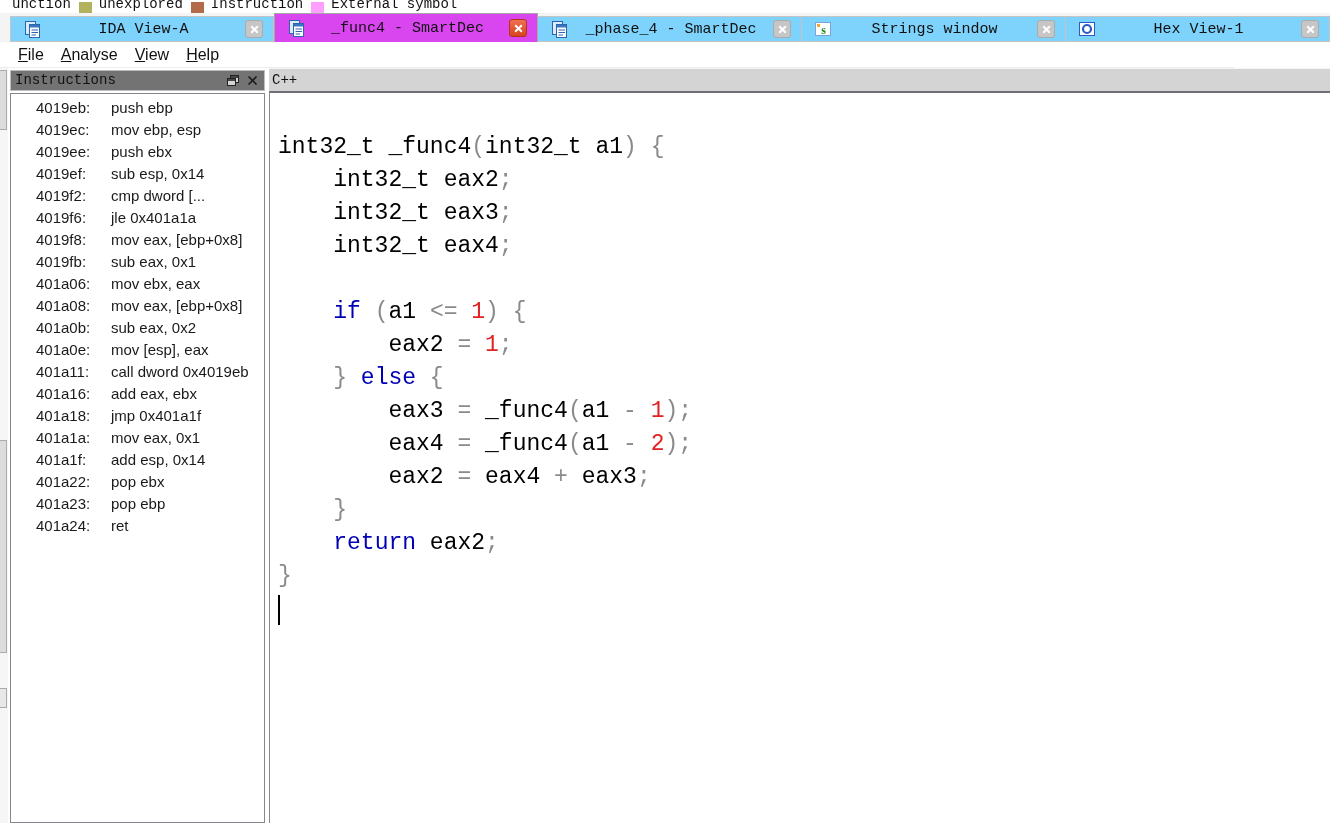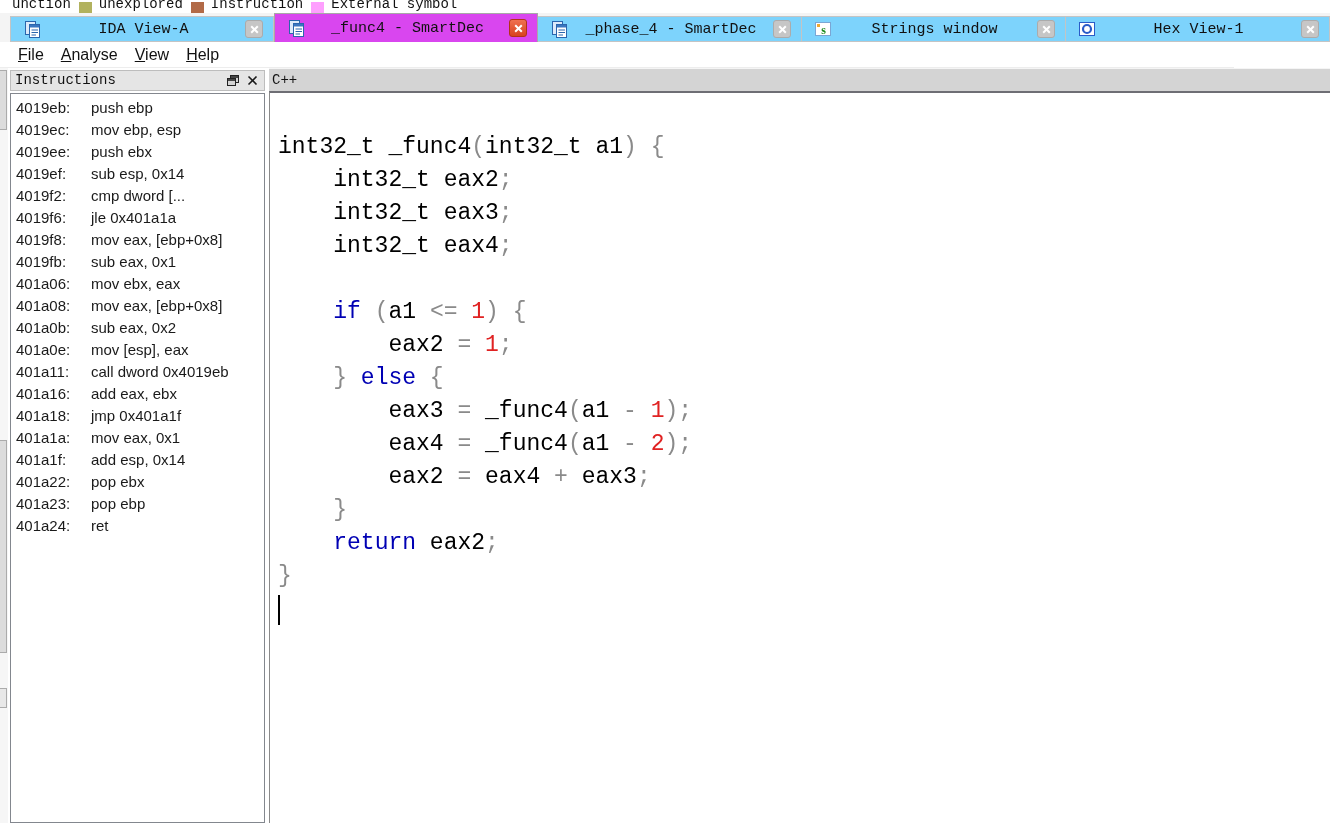--- a/index.html
+++ b/index.html
@@ -57,35 +57,35 @@
   .menu-item u{text-decoration:underline;}
   
   .left-strip{
     position:absolute;left:0;top:68px;width:8px;height:755px;background:#f6f6f6;
   }
   .strip-seg{position:absolute;left:0;width:7px;box-sizing:border-box;
     background:#dcdcdc;border:1px solid #ababab;border-left:none;}
   
   .instructions-panel{position:absolute;left:10px;top:70px;width:255px;bottom:0;}
   .panel-titlebar{
-    height:21px;background:#e5e5e5;border:1px solid #bdbdbd;box-sizing:border-box;
+    height:21px;background:#737373;border:1px solid #bdbdbd;box-sizing:border-box;
     display:flex;align-items:center;
     font-family:"Liberation Mono",monospace;font-size:14px;color:#111;
     padding:0 4px;
   }
   .panel-titlebar .title-text{flex:1;margin-top:-1px;}
   .titlebar-btn{display:flex;align-items:center;justify-content:center;
     width:16px;height:16px;margin-left:3px;}
   .list-box{
     position:absolute;left:0;right:0;top:23px;bottom:0;background:#ffffff;
     border:1px solid #83878e;box-sizing:border-box;
     padding:3px 0 0 5px;overflow:hidden;
   }
   .insn-row{height:22px;line-height:22px;font-size:15px;color:#1a1a1a;white-space:nowrap;}
-  .insn-addr{display:inline-block;width:75px;}
+  .insn-addr{display:inline-block;width:75px;margin-left:20px;}
   
   .cpp-panel{position:absolute;left:269px;top:68px;right:0;bottom:0;}
   .cpp-header{
     height:23px;background:#d4d4d4;border-top:1px solid #f5f5f5;box-sizing:border-box;
     font-family:"Liberation Mono",monospace;font-size:14px;color:#111;
     display:flex;align-items:center;padding-left:3px;
   }
   .code-area{
     position:absolute;left:0;right:0;top:23px;bottom:0;background:#ffffff;
     border-left:1px solid #8a8a8a;border-top:2px solid #6e6e74;box-sizing:border-box;

